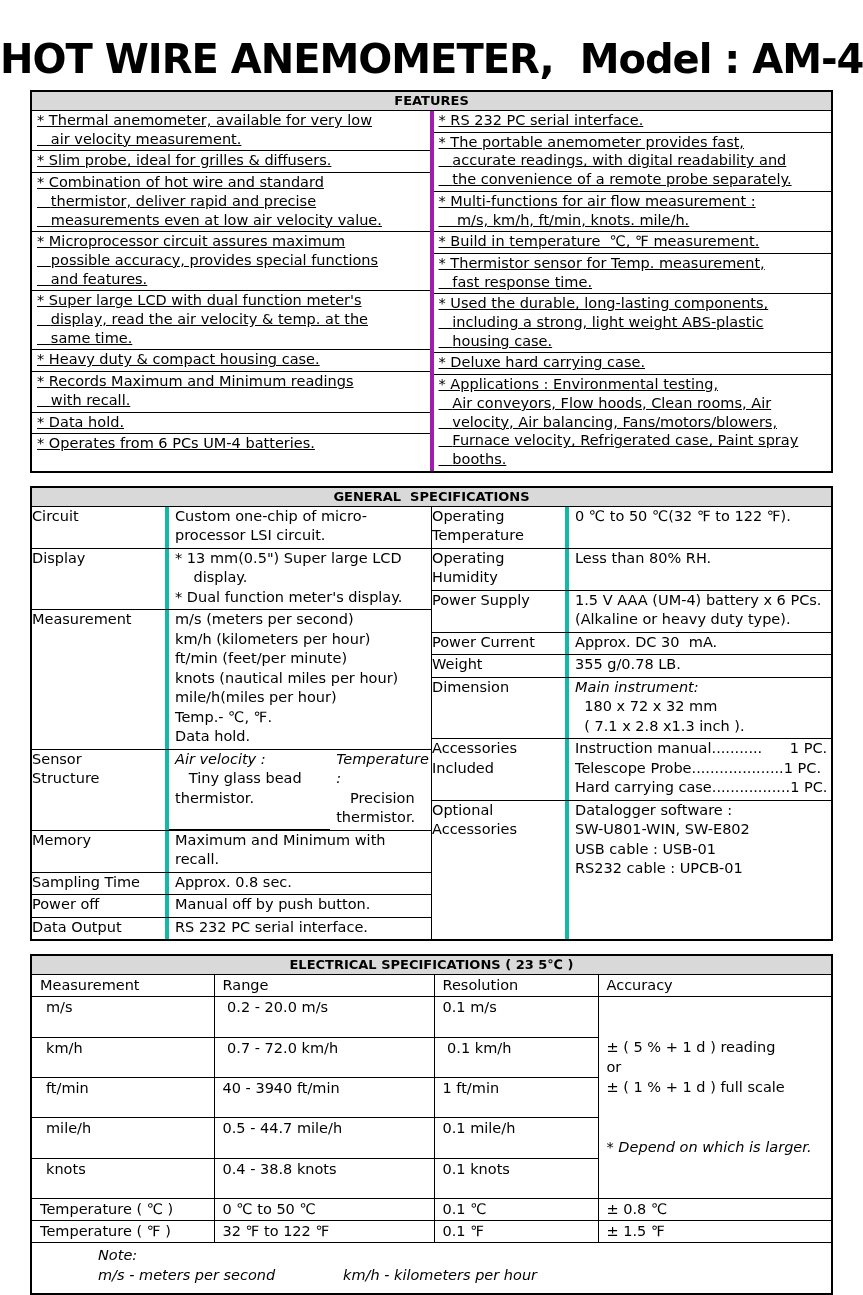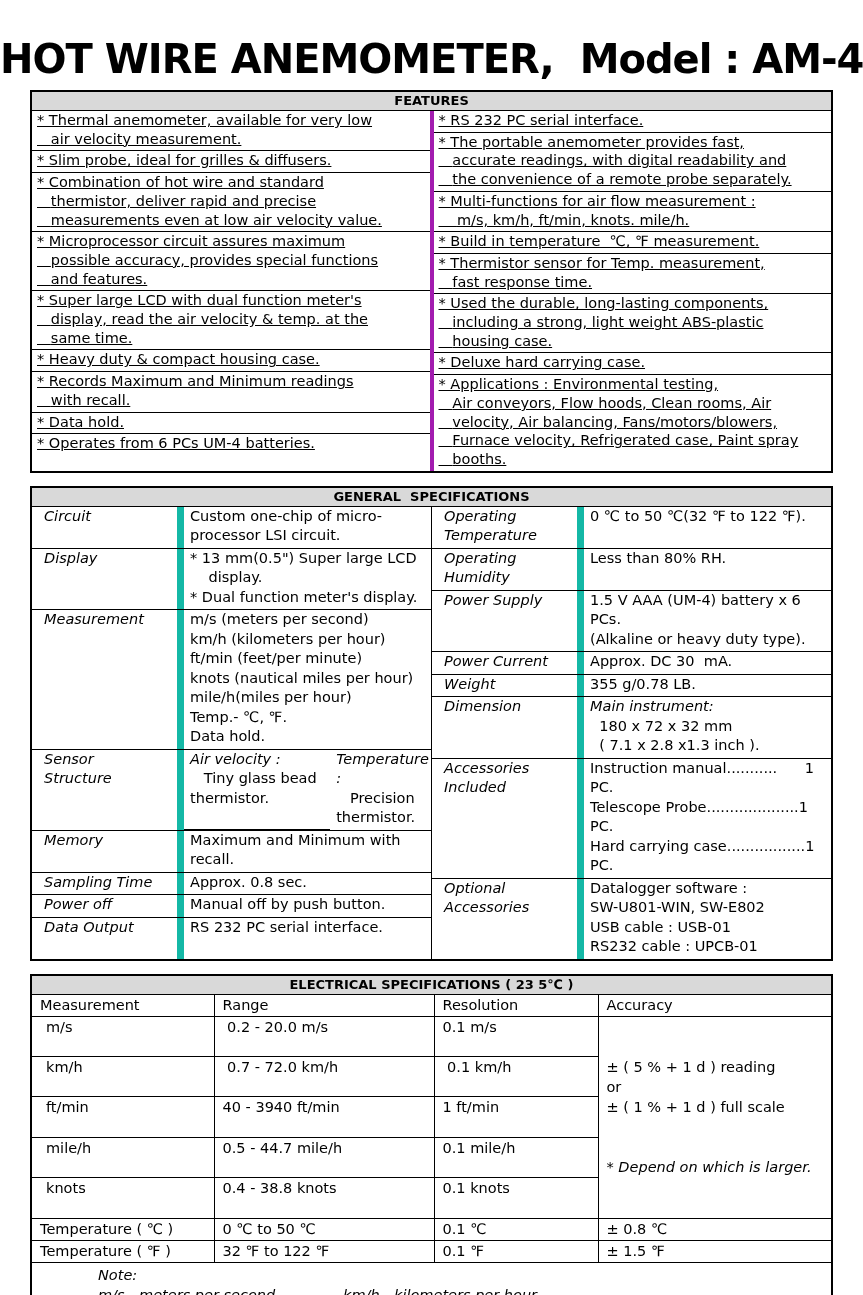--- a/index.html
+++ b/index.html
@@ -11,21 +11,21 @@
   
   .features .col{width:50%;display:flex;flex-direction:column;}
   .features .col-right{border-left:4px solid #a21caf;}
   .features .cell{border-bottom:1px solid #000;padding:0 4px 2px 5px;white-space:pre-wrap;line-height:18.7px;text-decoration:underline;}
   .features .col .cell:last-child{border-bottom:none;flex:1;}
   
   .general .half{width:50%;display:flex;flex-direction:column;}
   .general .half-right{border-left:1px solid #000;}
   .spec-row{display:flex;border-bottom:1px solid #000;align-items:stretch;}
   .general .half .spec-row:last-child{border-bottom:none;flex:1;}
-  .spec-label{flex:0 0 131px;width:131px;border-right:7px solid #14b8a6;padding:0 2px 2px 12px;white-space:pre-wrap;line-height:19.5px;font-style:italic;}
+  .spec-label{flex:0 0 131px;width:131px;border-right:4px solid #14b8a6;padding:0 2px 2px 0;white-space:pre-wrap;line-height:19.5px;}
   .spec-value{flex:1;padding:0 2px 2px 6px;white-space:pre-wrap;line-height:19.5px;}
   .spec-value-split{flex:1;display:flex;flex-direction:row;padding:0;}
   .sub{padding:0 2px 2px 6px;border-bottom:1px solid #000;white-space:pre-wrap;line-height:19.5px;}
   .spec-value-split .sub:last-child{border-bottom:none;flex:1;}
   .it{font-style:italic;}
   
   .electrical table{width:100%;border-collapse:collapse;border-style:hidden;table-layout:fixed;}
   .electrical th,.electrical td{border:1px solid #000;text-align:left;font-weight:normal;padding:0 4px 1px 8px;line-height:20px;white-space:pre-wrap;vertical-align:top;}
   .electrical col.c1{width:182px;}
   .electrical col.c2{width:220px;}

